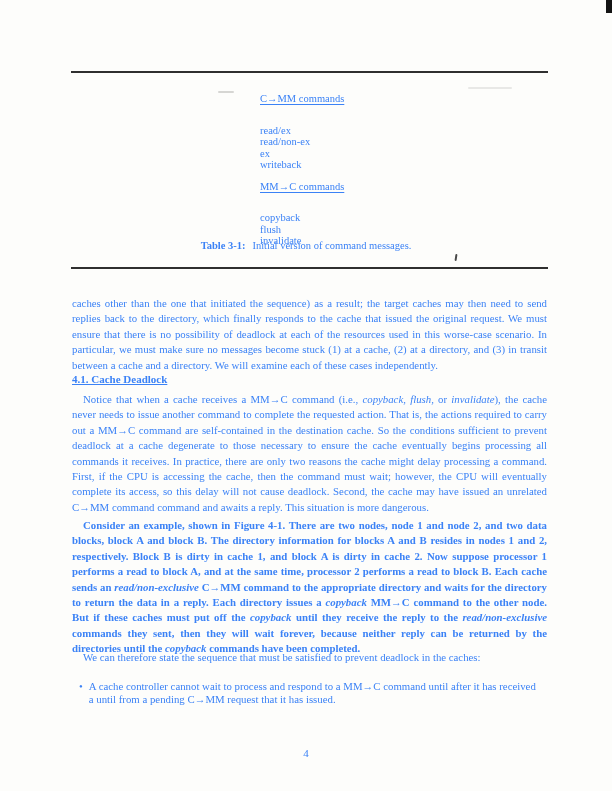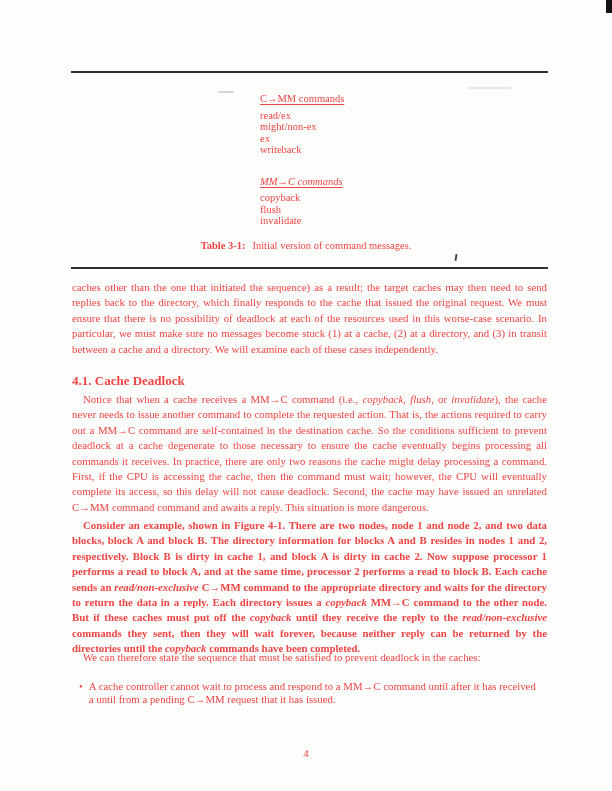--- a/index.html
+++ b/index.html
@@ -6,21 +6,21 @@
     margin: 0;
     padding: 0;
     background: #ffffff;
   }
   .page {
     position: relative;
     width: 612px;
     height: 791px;
     background: #fdfdfb;
     font-family: "Liberation Serif", serif;
-    color: #ef4444;
+    color: #3b82f6;
     overflow: hidden;
   }
   .rule {
     position: absolute;
     left: 71px;
     width: 477px;
     height: 2px;
     background: #2f2f2f;
   }
   .rule-top { top: 71px; }
@@ -68,22 +68,22 @@
     left: 260px;
     top: 93px;
     font-size: 10.5px;
     line-height: 11.5px;
   }
   .cmd-heading {
     text-decoration: underline;
     text-underline-offset: 2px;
     white-space: nowrap;
   }
-  .cmd-heading-2 { margin-top: 20px; font-style: italic; }
-  .cmd-list { margin-top: 5px; }
+  .cmd-heading-2 { margin-top: 10px; }
+  .cmd-list { margin-top: 20px; }
   .cmd-item { white-space: nowrap; }
   .table-caption {
     position: absolute;
     left: 0;
     top: 240px;
     width: 612px;
     text-align: center;
     font-size: 10.5px;
   }
   .caption-label {
@@ -92,30 +92,31 @@
   }
   .body-par {
     position: absolute;
     left: 72px;
     width: 475px;
     font-size: 10.8px;
     line-height: 15.4px;
     text-align: justify;
   }
   .indent { text-indent: 11px; }
-  .par-1 { top: 280px; }
+  .par-1 { top: 296px; }
   .par-2 { top: 392px; }
   .par-3 { top: 518px; font-weight: bold; }
   .par-4 { top: 650px; }
   .section-heading {
     position: absolute;
     left: 72px;
     top: 373px;
-    font-size: 13px;
+    font-size: 11px;
     font-weight: bold;
+    text-decoration: underline;
   }
   .bullet-item {
     position: absolute;
     left: 79px;
     top: 680px;
     width: 462px;
     display: flex;
     font-size: 10.8px;
     line-height: 13px;
   }
@@ -143,21 +144,21 @@
   <div class="speck-1"></div>
   <div class="speck-2"></div>
   <div class="tick-mark"></div>
 
   <div class="rule rule-top"></div>
 
   <div class="table-block">
     <div class="cmd-heading">C→MM commands</div>
     <div class="cmd-list">
       <div class="cmd-item">read/ex</div>
-      <div class="cmd-item">might/non-ex</div>
+      <div class="cmd-item">read/non-ex</div>
       <div class="cmd-item">ex</div>
       <div class="cmd-item">writeback</div>
     </div>
     <div class="cmd-heading cmd-heading-2">MM→C commands</div>
     <div class="cmd-list">
       <div class="cmd-item">copyback</div>
       <div class="cmd-item">flush</div>
       <div class="cmd-item">invalidate</div>
     </div>
   </div>

